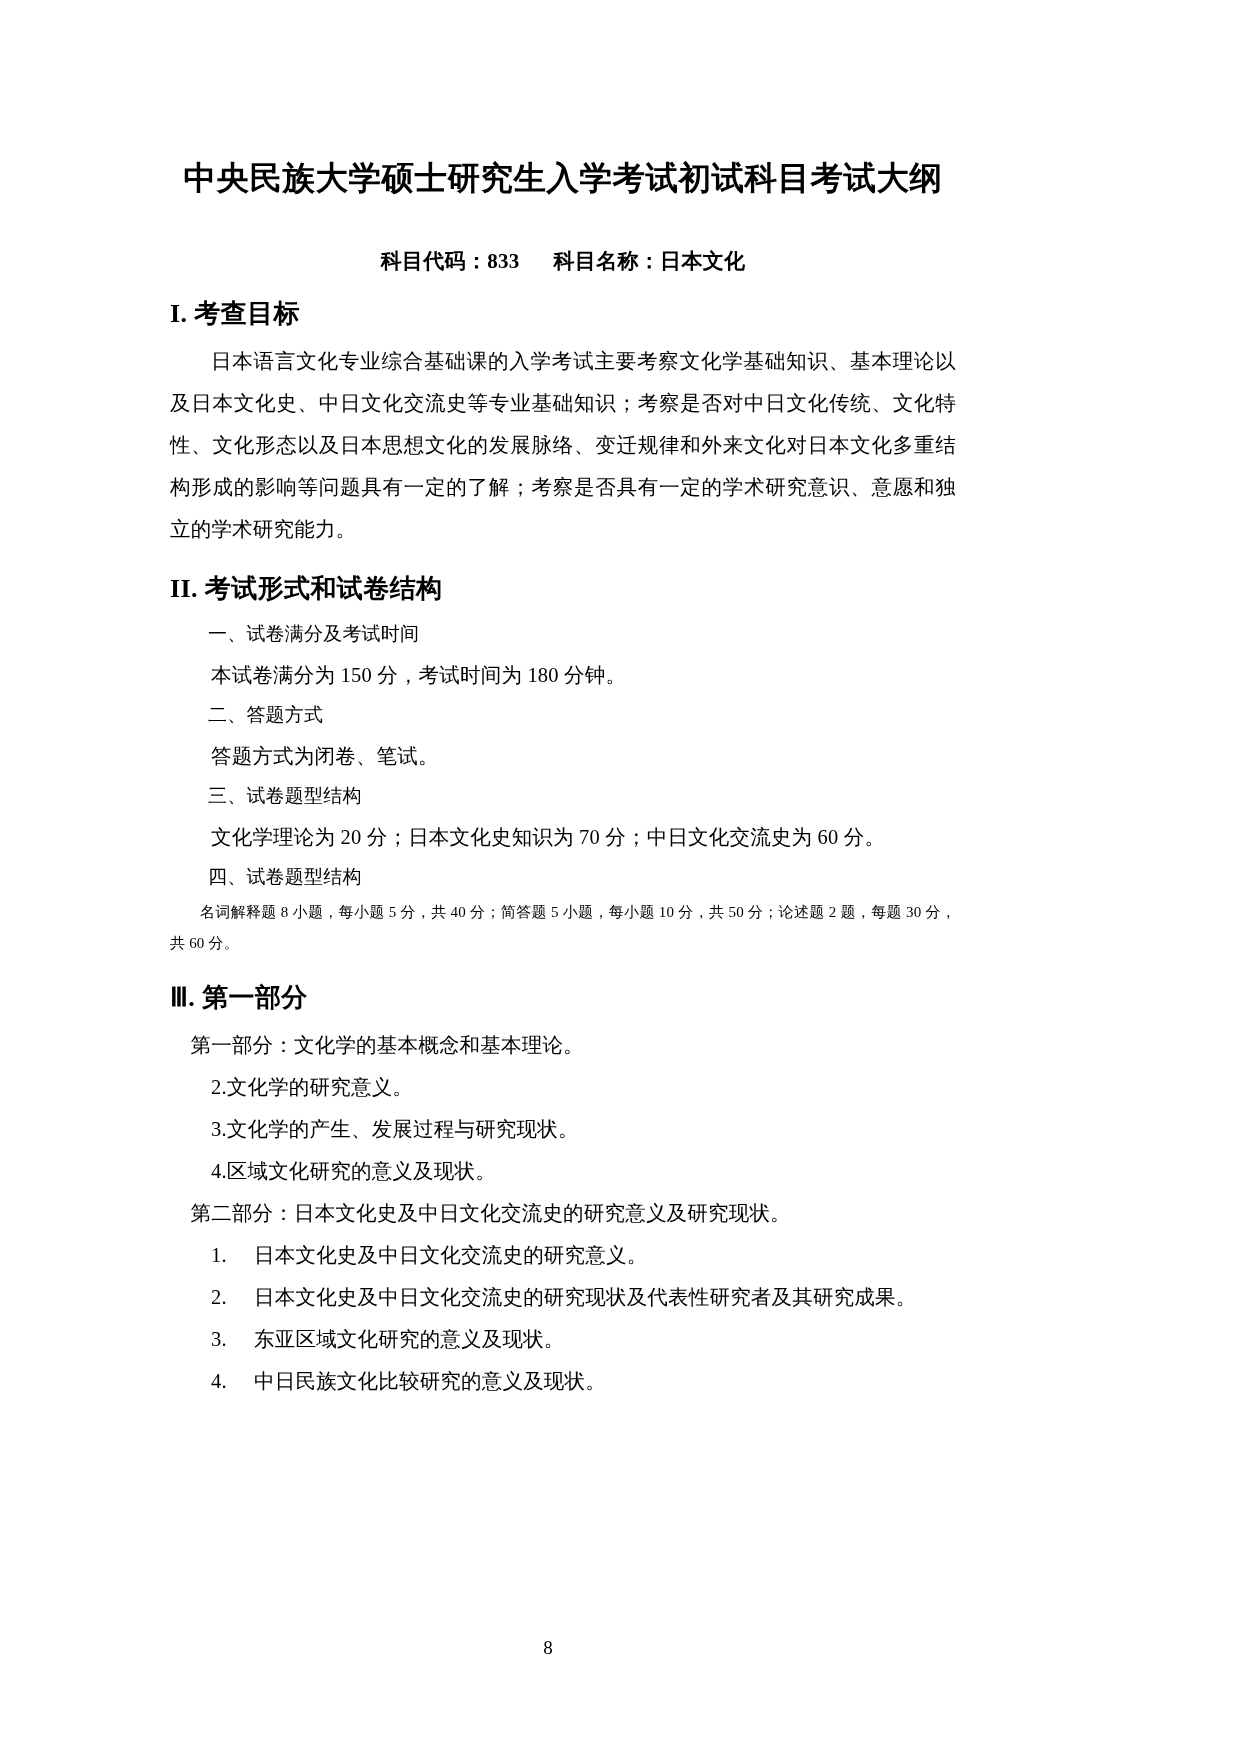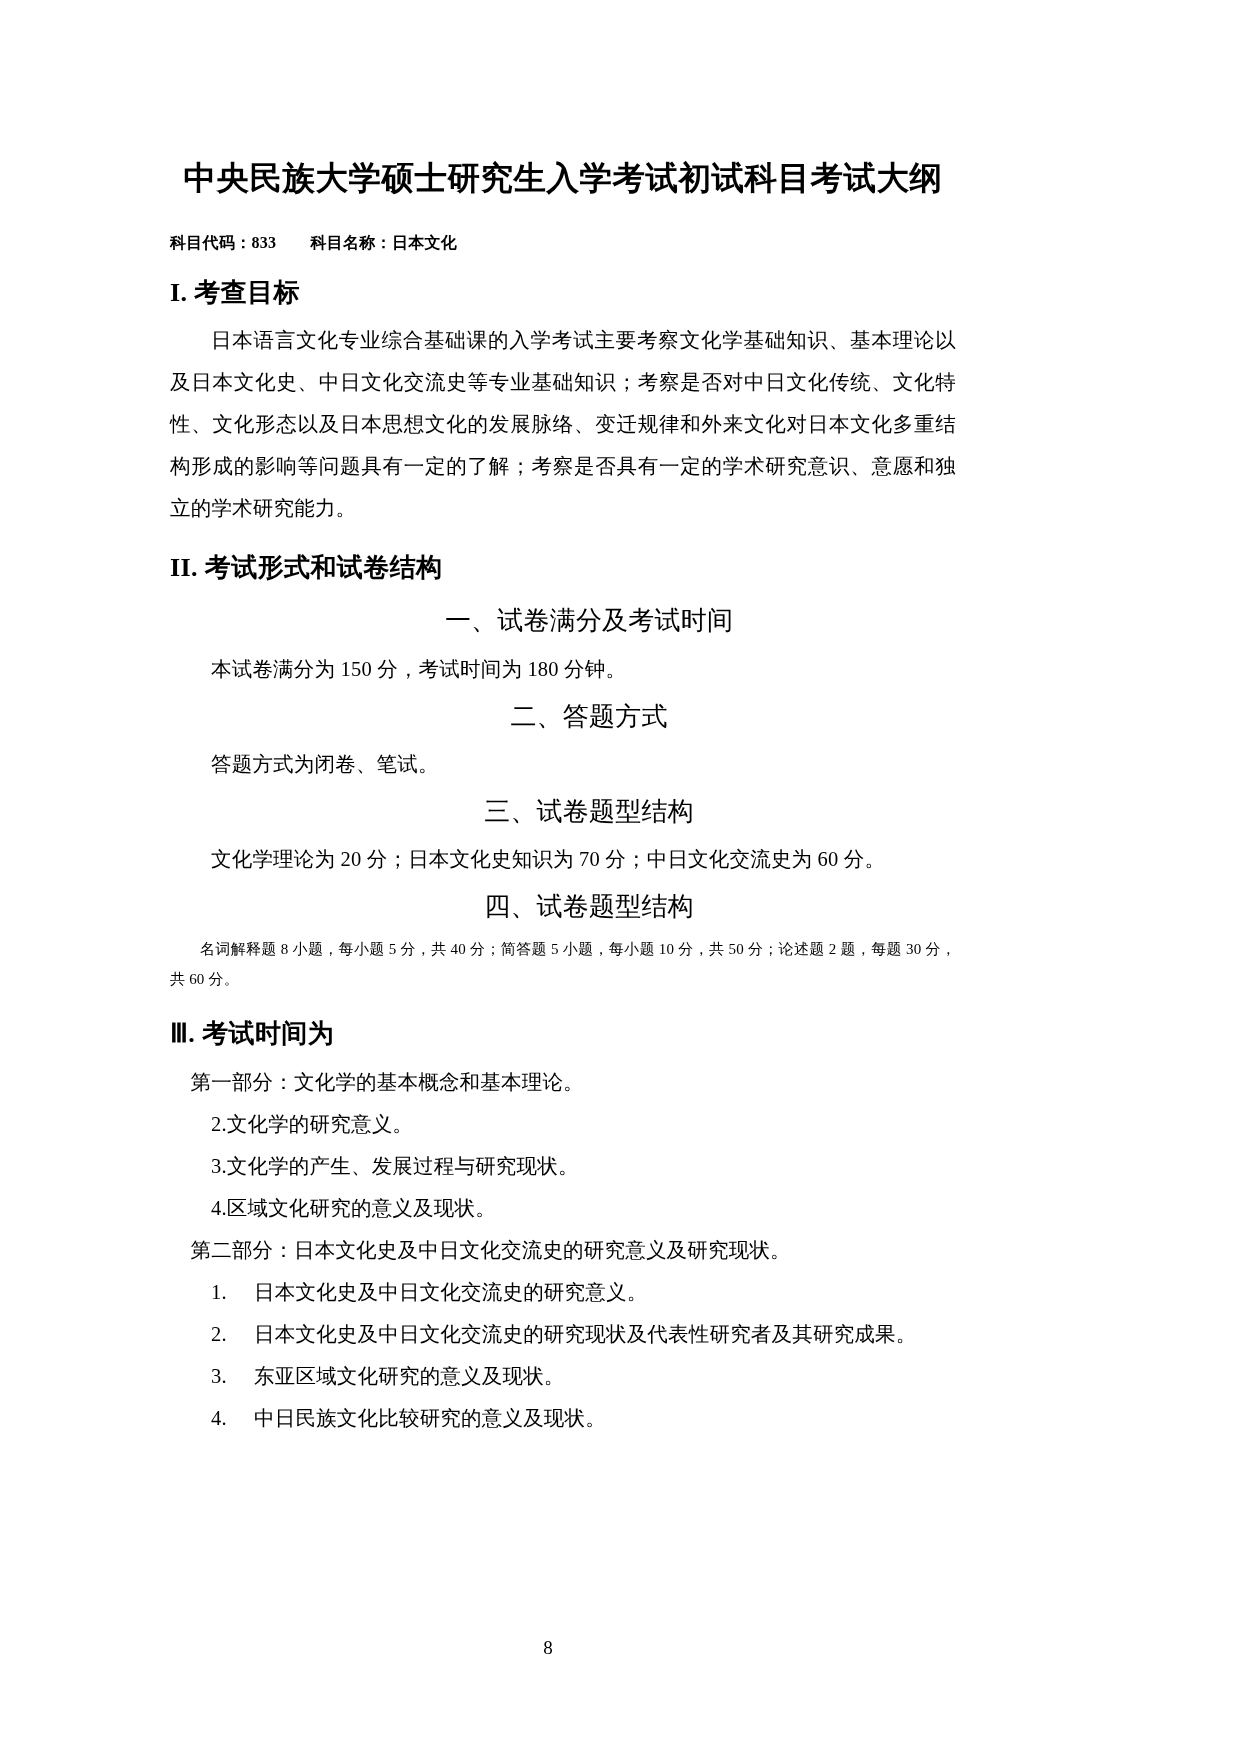--- a/index.html
+++ b/index.html
@@ -26,23 +26,24 @@
   .doc-title {
     text-align: center;
     font-size: 32.5px;
     font-weight: bold;
     letter-spacing: 0.5px;
     line-height: 1.25;
     margin: 0 0 10px 0;
     padding-top: 8px;
   }
   .doc-subtitle {
-    font-size: 16px;
+    text-align: center;
+    font-size: 21px;
     font-weight: bold;
-    margin: 34px 0 6px 0;
+    margin: 48px 0 6px 0;
     letter-spacing: 0.3px;
   }
   .subj-gap {
     display: inline-block;
     width: 34px;
   }
   .section-heading {
     font-size: 26px;
     font-weight: bold;
     margin: 14px 0 2px 0;
@@ -55,26 +56,25 @@
   .body-para {
     font-size: 20.5px;
     line-height: 2.05;
     margin: 0;
     text-align: justify;
     text-justify: inter-ideograph;
     text-indent: 2em;
     letter-spacing: 0.2px;
   }
   .sub-item {
-    font-size: 26px;
+    font-size: 19px;
     line-height: 2.05;
     margin: 0;
     text-indent: 2em;
     letter-spacing: 0.2px;
-    text-align: center;
   }
   .sub-text {
     font-size: 20.5px;
     line-height: 2.05;
     margin: 0;
     text-indent: 2em;
     letter-spacing: 0.2px;
   }
   .sub-text-wrap {
     font-size: 15px;
@@ -154,21 +154,21 @@
   <p class="sub-text">答题方式为闭卷、笔试。</p>
 
   <p class="sub-item">三、试卷题型结构</p>
   <p class="sub-text">文化学理论为 20 分；日本文化史知识为 70 分；中日文化交流史为 60 分。</p>
 
   <p class="sub-item">四、试卷题型结构</p>
   <p class="sub-text-wrap">名词解释题 8 小题，每小题 5 分，共 40 分；简答题 5 小题，每小题 10 分，共 50 分；论述题 2 题，每题 30 分，共 60 分。</p>
 
   <div class="section-heading">
     <span class="rn">Ⅲ.</span>
-    <span>考试时间为</span>
+    <span>第一部分</span>
   </div>
 
   <p class="part-head">第一部分：文化学的基本概念和基本理论。</p>
   <p class="list-item">2.文化学的研究意义。</p>
   <p class="list-item">3.文化学的产生、发展过程与研究现状。</p>
   <p class="list-item">4.区域文化研究的意义及现状。</p>
 
   <p class="part-head">第二部分：日本文化史及中日文化交流史的研究意义及研究现状。</p>
 
   <div class="list-item-num">

